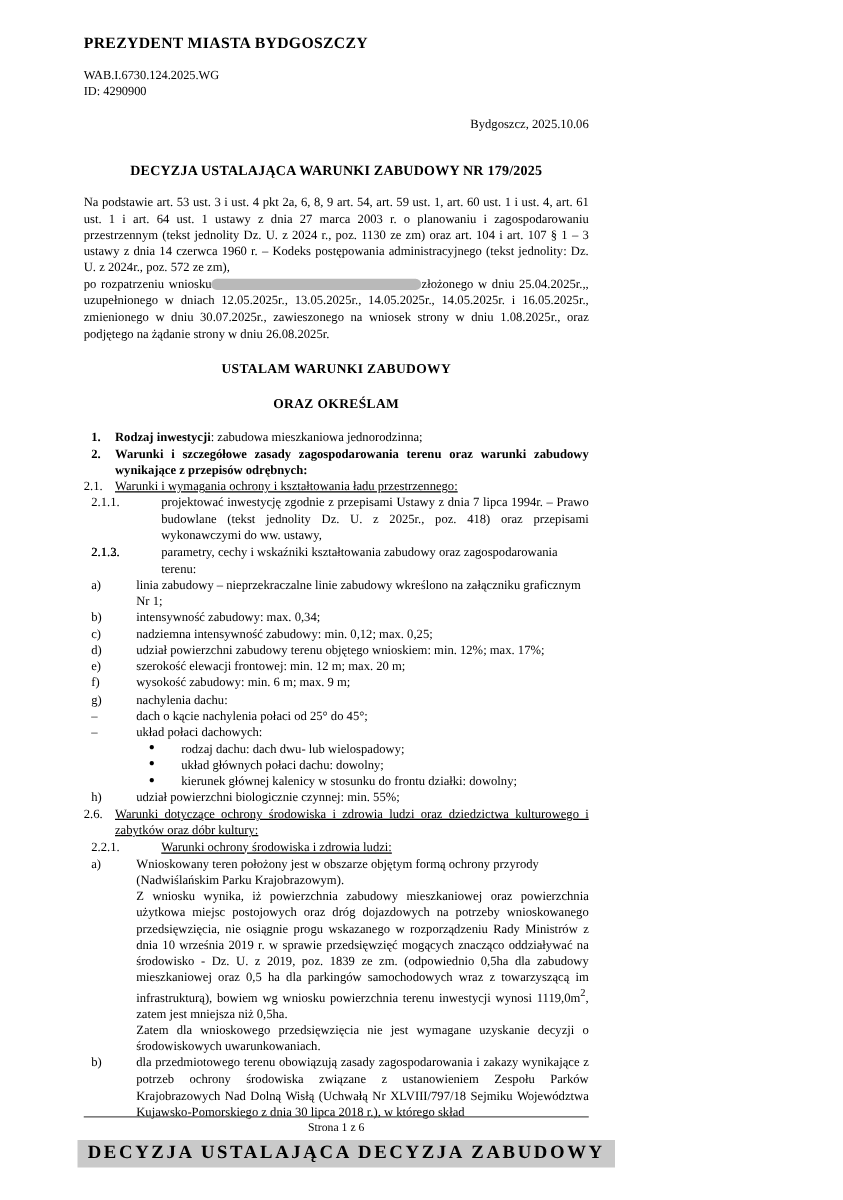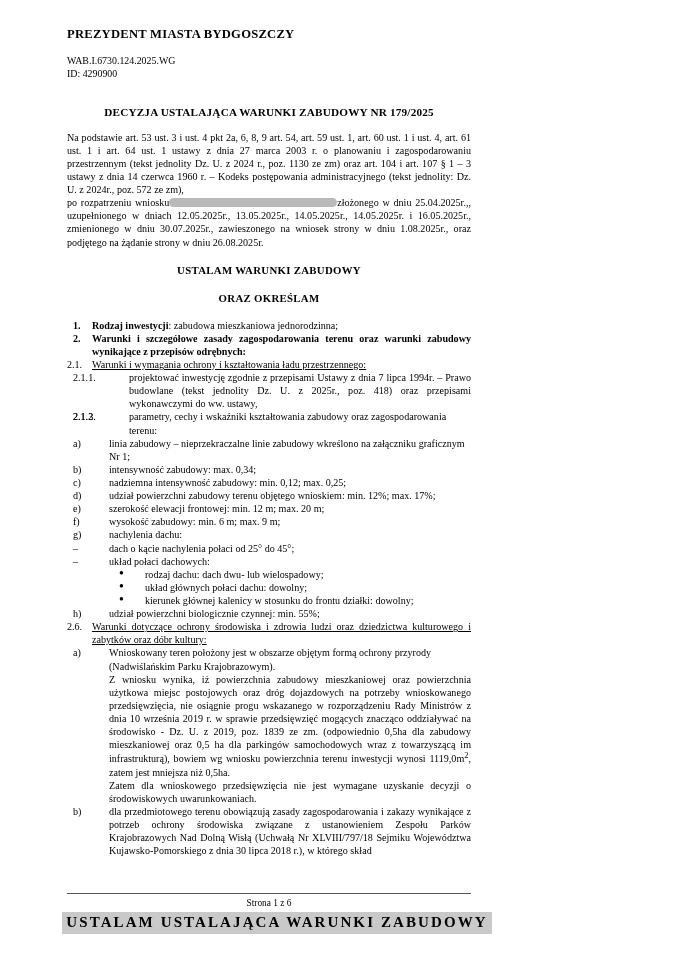--- a/index.html
+++ b/index.html
@@ -161,20 +161,21 @@
 </head>
 <body>
 
 <div class="page">
 
   <div class="office-title">PREZYDENT MIASTA BYDGOSZCZY</div>
 
   <div class="ref-line">WAB.I.6730.124.2025.WG</div>
   <div class="ref-line">ID: 4290900</div>
 
+  <div class="place-date rgt">Bydgoszcz, 2025.10.06</div>
 
   <div class="doc-title ctr">DECYZJA  USTALAJĄCA  WARUNKI ZABUDOWY NR  179/2025</div>
 
   <p class="body-par just legal">Na podstawie art. 53 ust. 3 i ust. 4 pkt 2a, 6, 8, 9 art. 54, art. 59 ust. 1, art. 60 ust. 1 i ust. 4, art. 61 ust. 1 i art. 64 ust. 1 ustawy z dnia 27 marca 2003 r. o planowaniu i zagospodarowaniu przestrzennym (tekst jednolity Dz. U. z 2024 r., poz. 1130 ze zm) oraz art. 104 i art. 107 § 1 – 3 ustawy z dnia 14 czerwca 1960 r. – Kodeks postępowania administracyjnego (tekst jednolity: Dz. U. z 2024r., poz. 572 ze zm),</p>
 
   <p class="body-par just">
     <span><span>po  rozpatrzeniu  wniosku</span></span><span class="redact"></span><span>złożonego  w dniu  25.04.2025r.,,  uzupełnionego w dniach  12.05.2025r.,  13.05.2025r.,  14.05.2025r.,  14.05.2025r.  i 16.05.2025r.,  zmienionego  w  dniu  30.07.2025r., zawieszonego na wniosek strony w dniu 1.08.2025r., oraz podjętego na żądanie strony w dniu 26.08.2025r.</span>
   </p>
 
   <div class="heading-center ctr">USTALAM  WARUNKI ZABUDOWY</div>
@@ -248,31 +249,34 @@
     </div>
 
     <div class="lvl-a">
       <span class="num">h)</span><span>udział powierzchni biologicznie czynnej: min. 55%;</span>
     </div>
 
     <div class="lvl2 just">
       <span class="num">2.6.</span><span class="u">Warunki  dotyczące  ochrony  środowiska  i  zdrowia  ludzi  oraz  dziedzictwa  kulturowego  i  zabytków  oraz  dóbr kultury:</span>
     </div>
 
+    <div class="lvl3">
+      <span class="num">2.2.1.</span><span class="u">Warunki ochrony środowiska i zdrowia ludzi:</span>
+    </div>
 
     <div class="lvl-a">
       <span class="num">a)</span>
       <div class="sub-par">Wnioskowany teren położony jest w obszarze objętym formą ochrony przyrody (Nadwiślańskim Parku Krajobrazowym).</div>
       <div class="sub-par just"><span>Z wniosku wynika, iż powierzchnia zabudowy mieszkaniowej oraz powierzchnia użytkowa miejsc postojowych oraz  dróg  dojazdowych  na  potrzeby  wnioskowanego  przedsięwzięcia,  nie  osiągnie  progu  wskazanego w rozporządzeniu  Rady  Ministrów  z  dnia  10  września  2019  r.  w  sprawie  przedsięwzięć  mogących  znacząco oddziaływać na środowisko - Dz. U. z 2019, poz. 1839 ze zm. (odpowiednio 0,5ha dla zabudowy mieszkaniowej oraz  0,5  ha  dla  parkingów  samochodowych  wraz  z  towarzyszącą  im  infrastrukturą),  bowiem  wg  wniosku powierzchnia terenu inwestycji wynosi 1119,0m</span><sup>2</sup><span>, zatem jest mniejsza niż 0,5ha.</span></div>
       <div class="sub-par just">Zatem  dla  wnioskowego  przedsięwzięcia  nie  jest  wymagane  uzyskanie  decyzji  o  środowiskowych uwarunkowaniach.</div>
     </div>
 
     <div class="lvl-a just">
       <span class="num">b)</span><span>dla  przedmiotowego  terenu  obowiązują  zasady  zagospodarowania  i  zakazy  wynikające  z  potrzeb  ochrony środowiska  związane  z  ustanowieniem  Zespołu  Parków  Krajobrazowych  Nad  Dolną  Wisłą  (Uchwałą Nr XLVIII/797/18 Sejmiku Województwa Kujawsko-Pomorskiego z dnia 30 lipca 2018 r.), w którego skład</span>
     </div>
 
   </div>
 
   <div class="footer-rule"></div>
   <div class="footer-page">Strona 1 z 6</div>
-  <div class="banner">USTALAM  USTALAJĄCA  WARUNKI  ZABUDOWY</div>
+  <div class="banner">DECYZJA  USTALAJĄCA  DECYZJA  ZABUDOWY</div>
 
 </div>
 
 </body></html>

